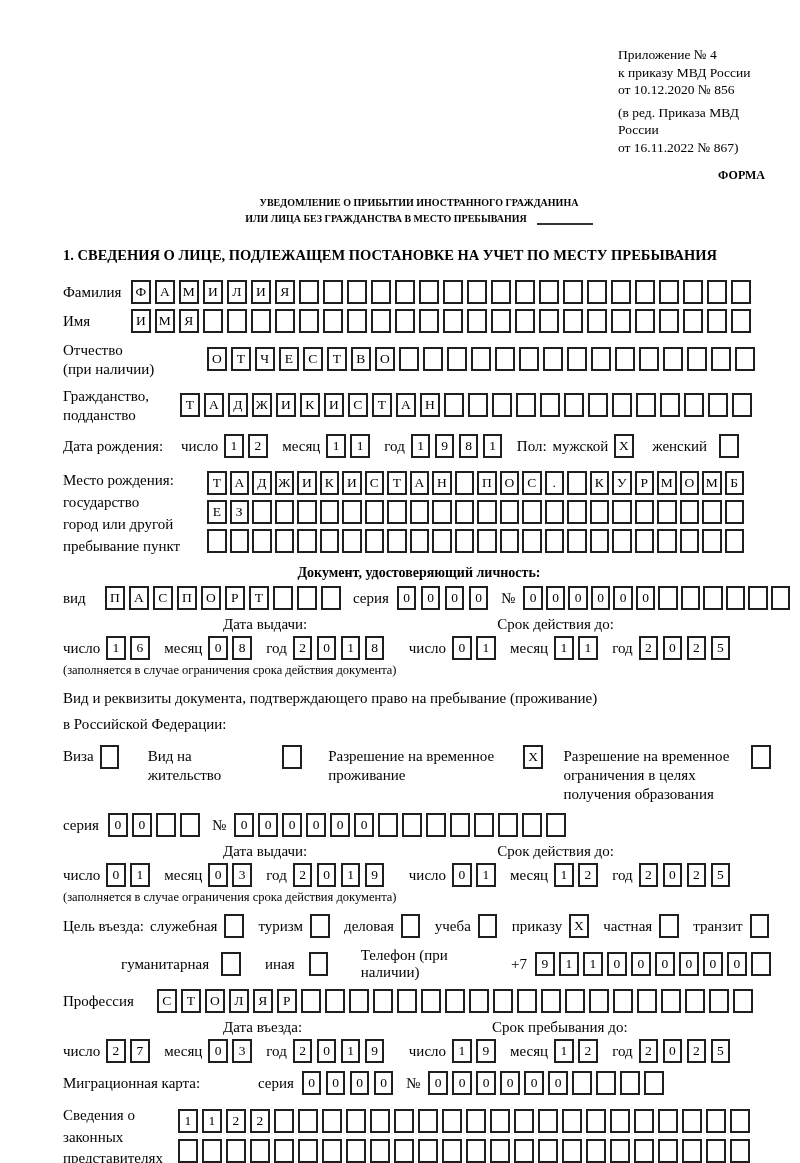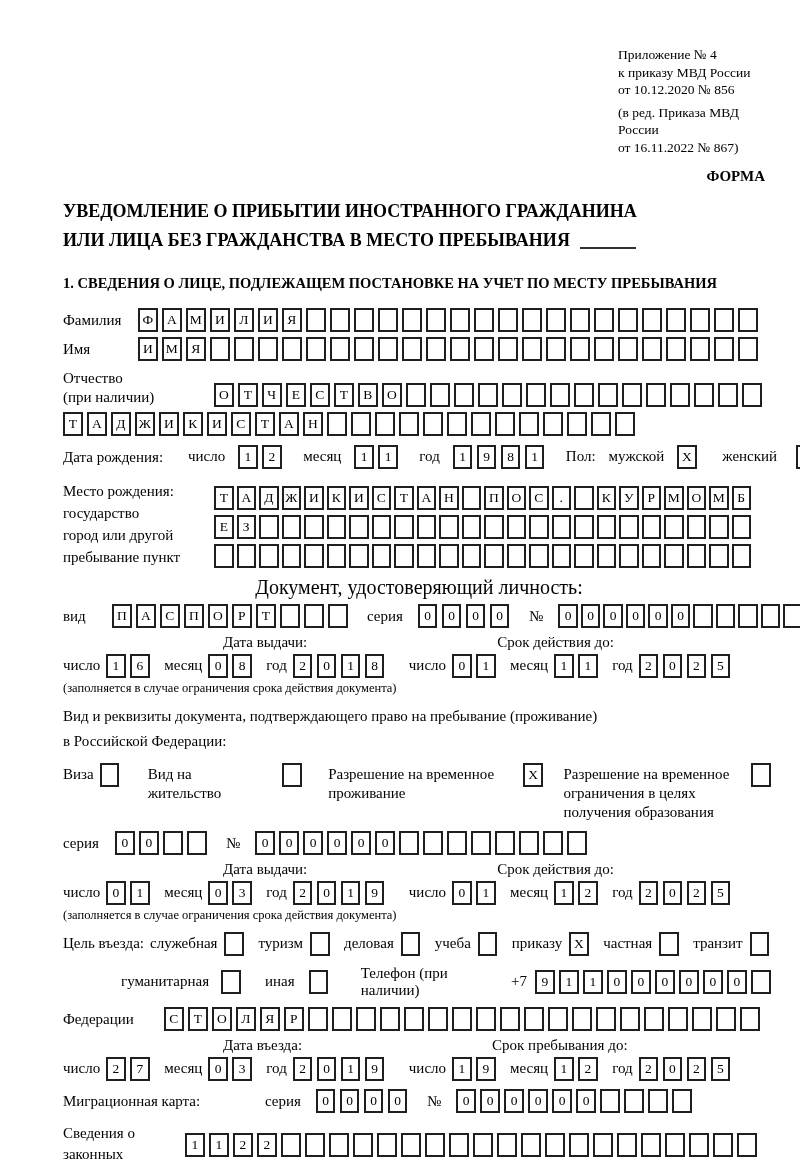--- a/index.html
+++ b/index.html
@@ -7,47 +7,47 @@
   body {
     width: 800px; height: 1163px;
     background: #ffffff; color: #000;
     font-family: "Liberation Serif", serif;
     font-size: 15px;
   }
   .page { position: relative; width: 800px; height: 1163px; padding: 34px 25px 0 63px; overflow: hidden; margin-top: 12px; }
 
   .hnote { margin-left: 555px; font-size: 13.5px; line-height: 1.3; }
   .hnote .l4 { margin-top: 5px; }
-  .forma { width: 712px; text-align: right; padding-right: 10px; font-weight: bold; margin-top: 12px; font-size: 15px; }
-
-  .title { text-align: left; font-weight: bold; font-size: 18px; line-height: 1.6; margin-top: 12px; }
+  .forma { width: 712px; text-align: right; padding-right: 10px; font-weight: bold; margin-top: 12px; font-size: 12px; }
+
+  .title { text-align: center; font-weight: bold; font-size: 10px; line-height: 1.6; margin-top: 12px; }
   .tunder { display: inline-block; width: 56px; border-bottom: 2.5px solid #333; margin-left: 10px; transform: translateY(3px); }
 
   .sheading { font-weight: bold; font-size: 14.5px; margin-top: 20px; }
 
-  .frow { display: flex; align-items: center; margin-top: 5px; gap: 7px; }
-  .frow.top { align-items: flex-end; }
+  .frow { display: flex; align-items: center; margin-top: 5px; }
+  .frow.top { align-items: center; }
   .lab { flex: none; line-height: 24px; }
   .lab2 { flex: none; line-height: 19px; padding-top: 3px; }
   .w42 { width: 42px; } .w68 { width: 68px; } .w94 { width: 94px; }
   .w115 { width: 115px; } .w117 { width: 117px; } .w144 { width: 144px; } .w150 { width: 150px; }
 
   .cells { display: flex; flex: none; }
   .cell {
     flex: none; width: 19.5px; height: 24px;
     border: 2px solid #1f1f1f; margin-right: 4.5px;
     display: flex; align-items: center; justify-content: center;
     font-size: 13.5px;
   }
   .tight .cell { margin-right: 3px; }
   .mini { display: inline-flex; }
 
   .inlab { flex: none; margin: 0 8px; line-height: 24px; }
 
-  .docheading { text-align: center; font-weight: normal; font-size: 20px; margin-top: 8px; }
+  .docheading { text-align: center; font-weight: bold; font-size: 14px; margin-top: 8px; }
 
   .dhead { display: flex; margin-top: 6px; }
   .dh1 { margin-left: 160px; }
   .dh2 { margin-left: 190px; }
   .drow { display: flex; align-items: center; margin-top: 3px; }
   .dright { margin-left: 20px; display: flex; align-items: center; }
   .dlab { flex: none; margin-right: 6px; }
   .dgap { margin-left: 10px; }
   .note { font-size: 12.5px; margin-right: 30px; margin-top: 3px; }
 
@@ -173,20 +173,24 @@
         <span class="cell"></span>
         <span class="cell"></span>
         <span class="cell"></span>
         <span class="cell"></span>
         <span class="cell"></span>
         <span class="cell"></span>
       </div>
   </div>
 
   <div class="frow top">
+    <div class="lab2 w117">
+      <div>Гражданство,</div>
+      <div>подданство</div>
+    </div>
     <div class="cells">
         <span class="cell">Т</span>
         <span class="cell">А</span>
         <span class="cell">Д</span>
         <span class="cell">Ж</span>
         <span class="cell">И</span>
         <span class="cell">К</span>
         <span class="cell">И</span>
         <span class="cell">С</span>
         <span class="cell">Т</span>
@@ -575,21 +579,21 @@
         <span class="cell">0</span>
         <span class="cell">0</span>
         <span class="cell">0</span>
         <span class="cell">0</span>
         <span class="cell">0</span>
         <span class="cell"></span>
       </div>
   </div>
 
   <div class="frow" style="margin-top:8px">
-    <div class="lab w94">Федерации</div>
+    <div class="lab w94">Профессия</div>
     <div class="cells">
         <span class="cell">С</span>
         <span class="cell">Т</span>
         <span class="cell">О</span>
         <span class="cell">Л</span>
         <span class="cell">Я</span>
         <span class="cell">Р</span>
         <span class="cell"></span>
         <span class="cell"></span>
         <span class="cell"></span>

